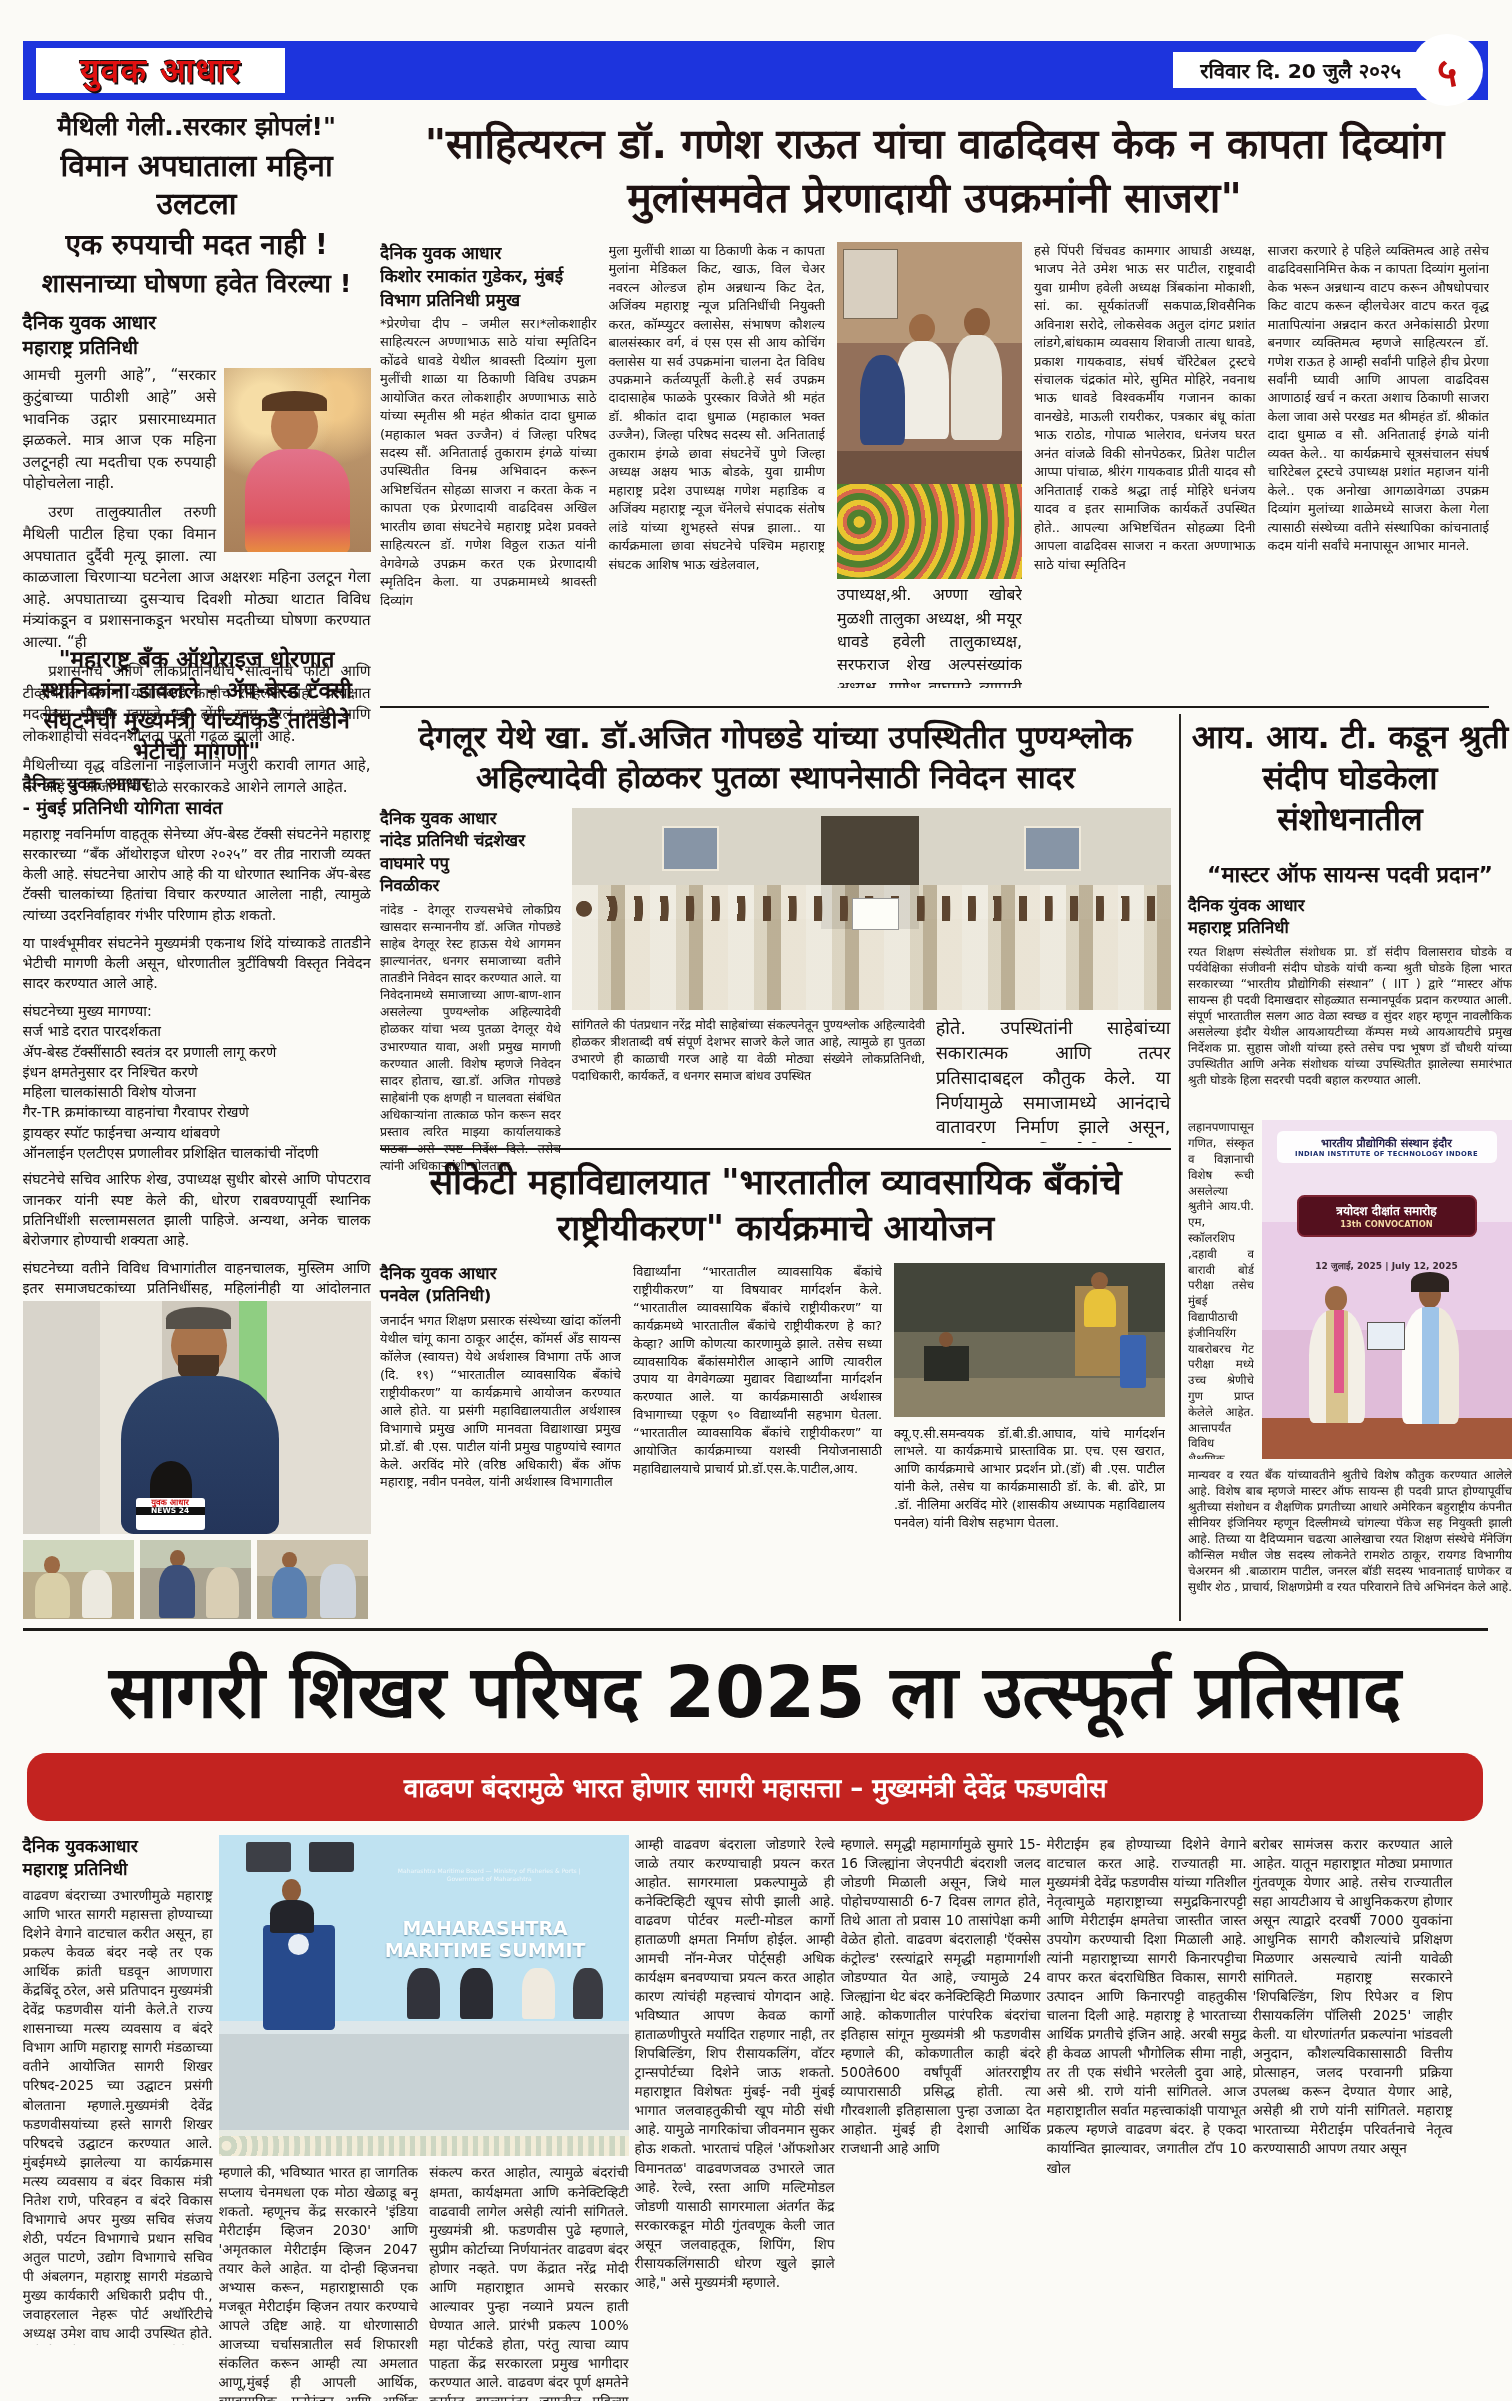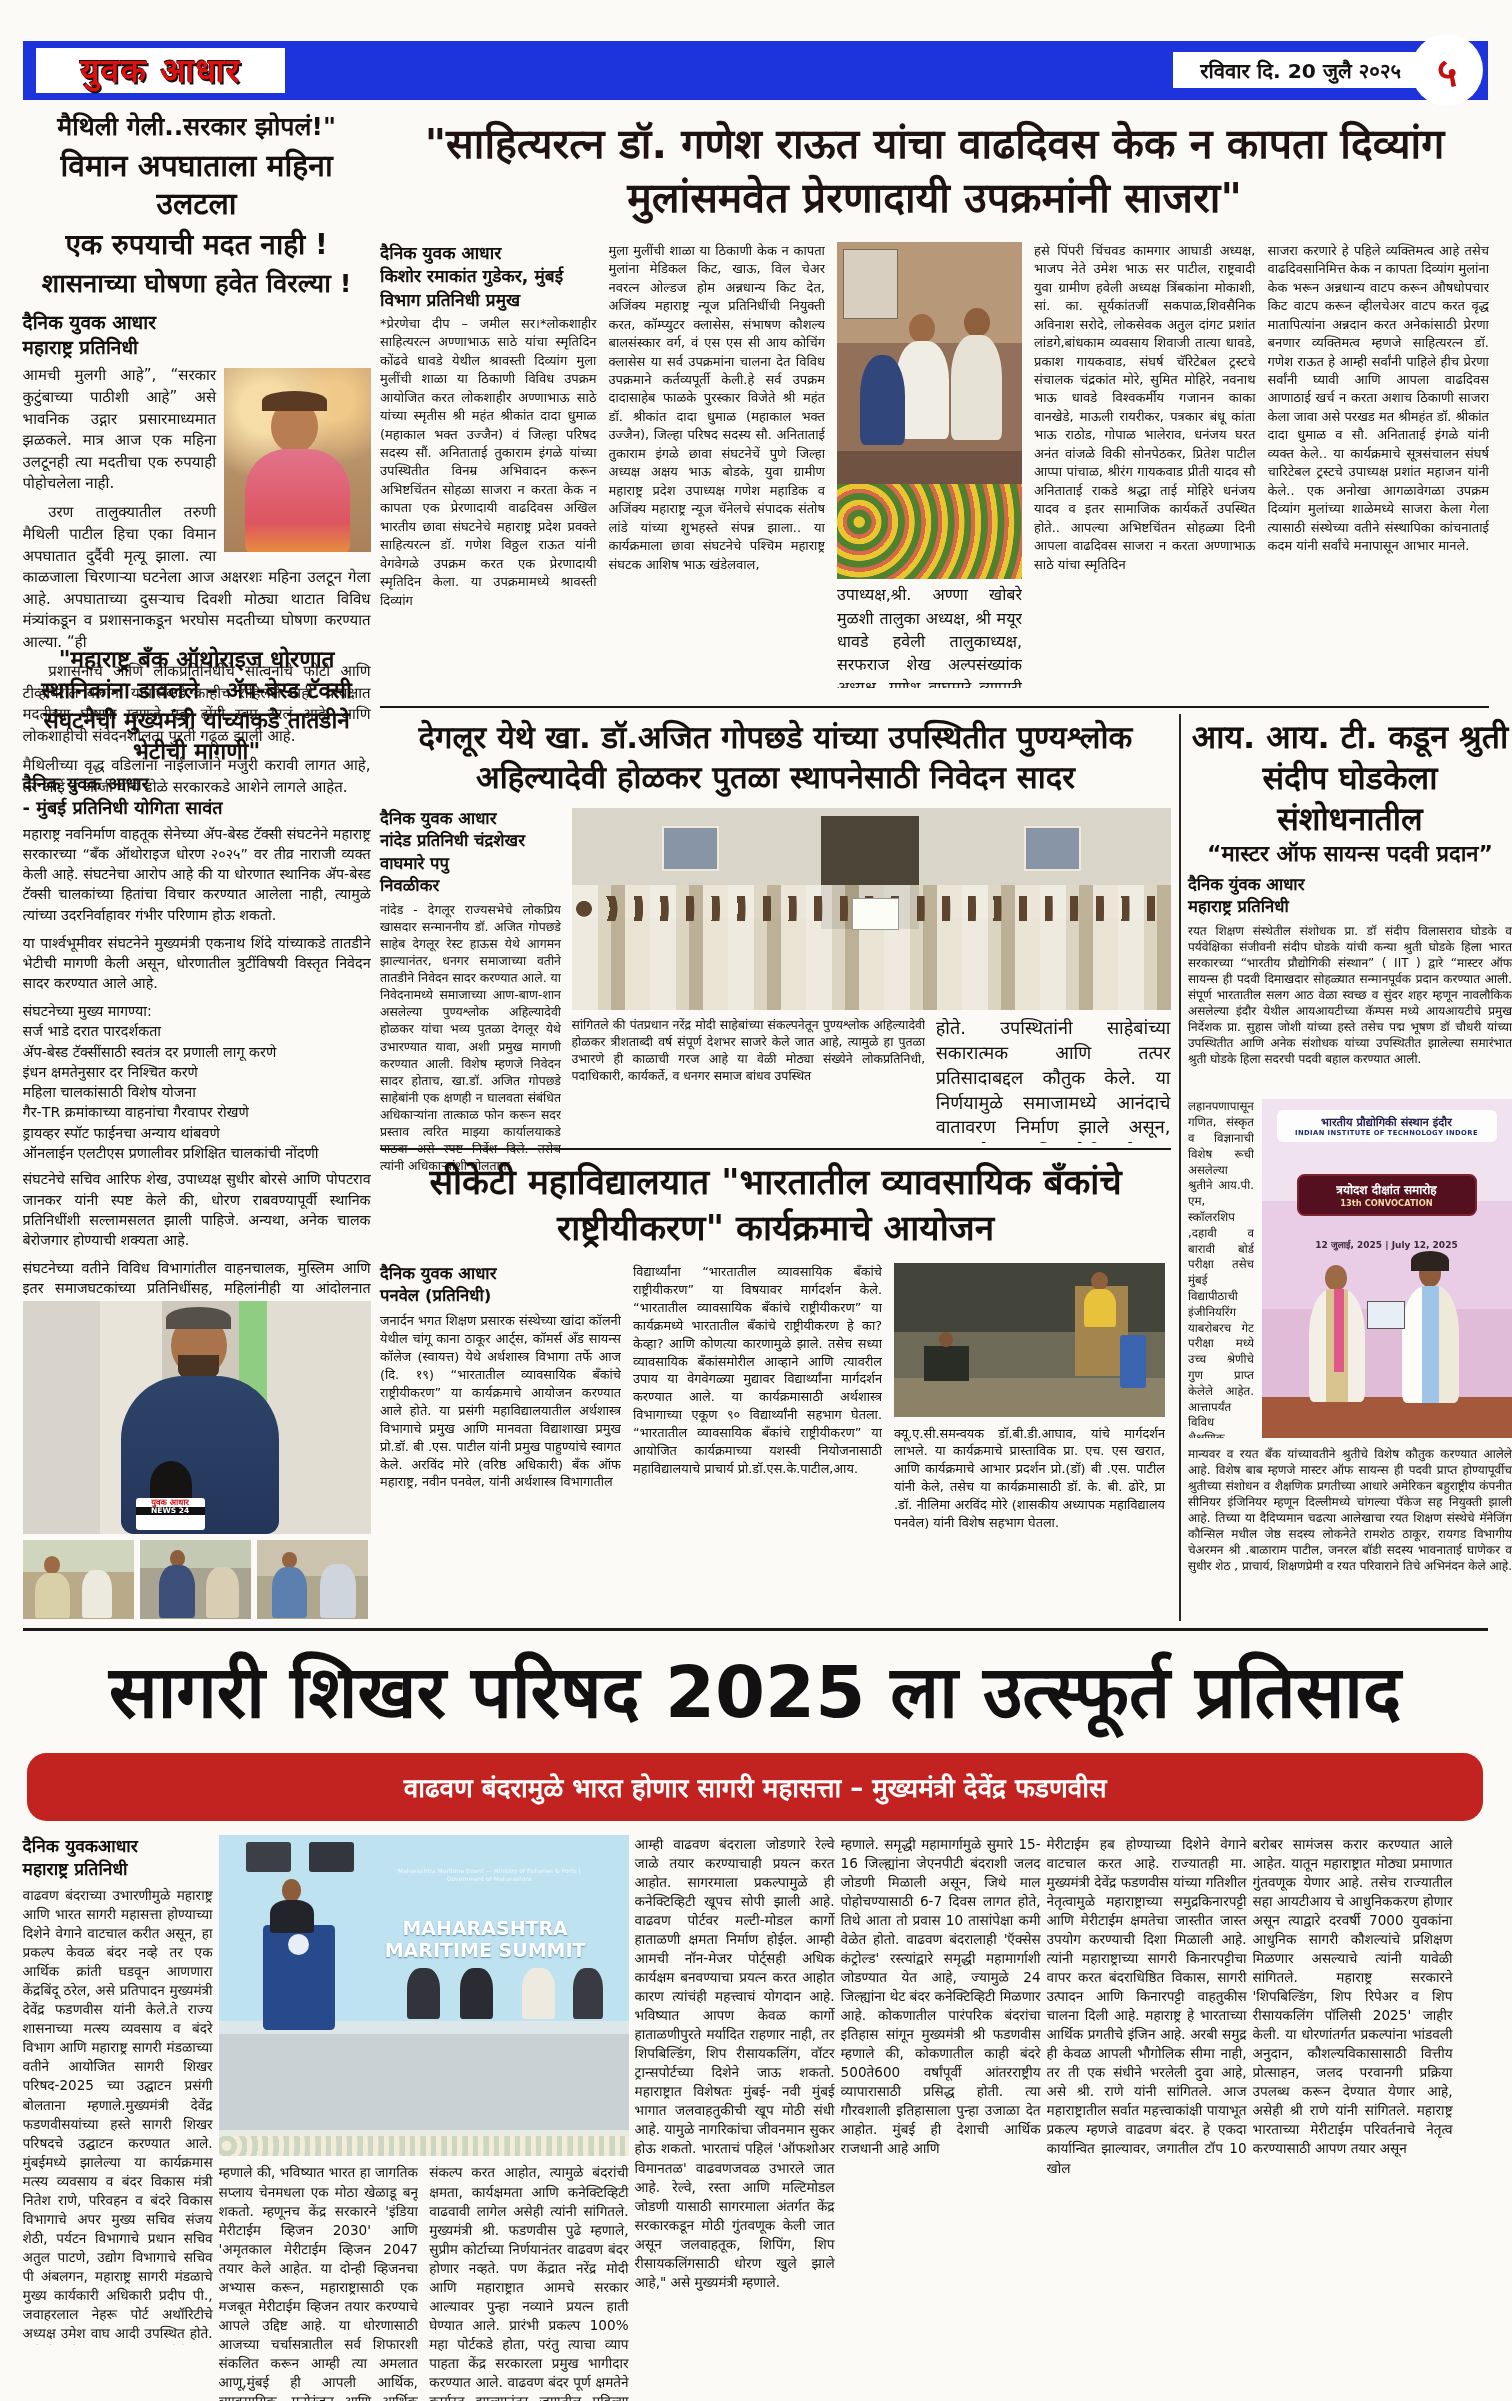--- a/index.html
+++ b/index.html
@@ -234,21 +234,21 @@
         <div class="abs" style="left:30px;top:83px;width:45px;height:35px;background:#2a2c26;"></div>
         <div class="head" style="left:45px;top:69px;width:13.6px;height:15px;background:#7e5436;"></div>
       </div>
       <div class="colbox just" style="height:181px;font-size:12.8px;line-height:1.4;margin-top:7.5px;">क्यू.ए.सी.समन्वयक डॉ.बी.डी.आघाव, यांचे मार्गदर्शन लाभले. या कार्यक्रमाचे प्रास्ताविक प्रा. एच. एस खरात, आणि कार्यक्रमाचे आभार प्रदर्शन प्रो.(डॉ) बी .एस. पाटील यांनी केले, तसेच या कार्यक्रमासाठी डॉ. के. बी. ढोरे, प्रा .डॉ. नीलिमा अरविंद मोरे (शासकीय अध्यापक महाविद्यालय पनवेल) यांनी विशेष सहभाग घेतला.</div>
     </div>
   </div>
 </div>
 
 <div class="abs" style="left:1188px;top:717px;width:324px;">
   <div class="hd" style="font-size:32px;line-height:1.28;">आय. आय. टी. कडून श्रुती संदीप घोडकेला संशोधनातील</div>
-  <div class="hd" style="font-size:22px;margin-top:0;">“मास्टर ऑफ सायन्स पदवी प्रदान”</div>
+  <div class="hd" style="font-size:22px;margin-top:21px;">“मास्टर ऑफ सायन्स पदवी प्रदान”</div>
   <div class="byline" style="font-size:16.6px;margin-top:6px;">
     <div>दैनिक युंवक आधार</div>
     <div>महाराष्ट्र प्रतिनिधी</div>
   </div>
   <div class="colbox just" style="height:172px;font-size:12px;line-height:1.34;margin-top:4.5px;">रयत शिक्षण संस्थेतील संशोधक प्रा. डॉ संदीप विलासराव घोडके व पर्यवेक्षिका संजीवनी संदीप घोडके यांची कन्या श्रुती घोडके हिला भारत सरकारच्या “भारतीय प्रौद्योगिकी संस्थान” ( IIT ) द्वारे “मास्टर ऑफ सायन्स ही पदवी दिमाखदार सोहळ्यात सन्मानपूर्वक प्रदान करण्यात आली. संपूर्ण भारतातील सलग आठ वेळा स्वच्छ व सुंदर शहर म्हणून नावलौकिक असलेल्या इंदौर येथील आयआयटीच्या कॅम्पस मध्ये आयआयटीचे प्रमुख निर्देशक प्रा. सुहास जोशी यांच्या हस्ते तसेच पद्म भूषण डॉ चौधरी यांच्या उपस्थितीत आणि अनेक संशोधक यांच्या उपस्थितीत झालेल्या समारंभात श्रुती घोडके हिला सदरची पदवी बहाल करण्यात आली.</div>
   <div style="display:flex;gap:7.5px;margin-top:4.5px;">
     <div class="colbox just" style="width:66px;height:339px;font-size:11.7px;line-height:1.35;">लहानपणापासूनच गणित, संस्कृत व विज्ञानाची विशेष रूची असलेल्या श्रुतीने आय.पी. एम, स्कॉलरशिप ,दहावी व बारावी बोर्ड परीक्षा तसेच मुंबई विद्यापीठाची इंजीनियरिंग याबरोबरच गेट परीक्षा मध्ये उच्च श्रेणीचे गुण प्राप्त केलेले आहेत. आत्तापर्यंत विविध शैक्षणिक संस्था, शिक्षण क्षेत्रातील</div>
     <div class="ph" style="width:250px;height:339px;background:linear-gradient(180deg,#f1e2f0 0 30%,#e9cde7 30% 62%,#e0bcd9 62% 88%,#a4593c 88% 100%);">
       <div class="iitstrip">
         <span class="mr">भारतीय प्रौद्योगिकी संस्थान इंदौर</span>

